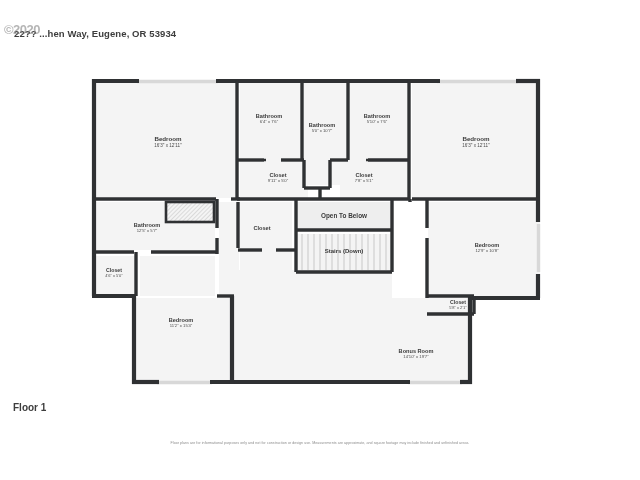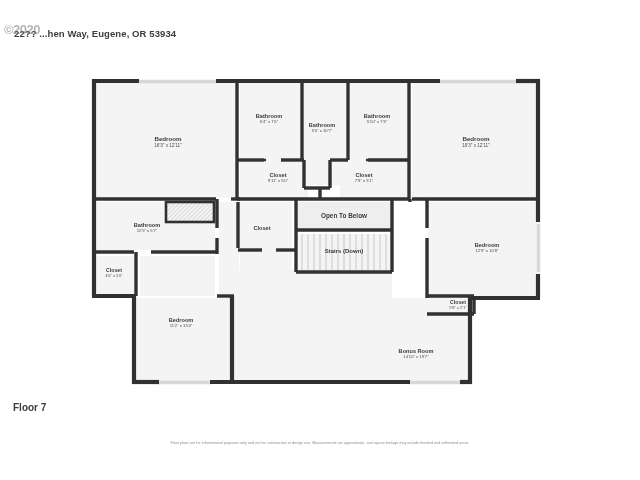--- a/index.html
+++ b/index.html
@@ -331,16 +331,16 @@
       <span class="rn">Bedroom</span>
       <span class="rd">11'2" x 15'4"</span>
     </div>
 
     <div class="room-label sz-md" style="left:416px; top:354px;">
       <span class="rn">Bonus Room</span>
       <span class="rd">14'10" x 19'7"</span>
     </div>
   </div>
 
-  <div id="floor-label">Floor 7</div>
+  <div id="floor-label">Floor 1</div>
   <div id="disclaimer">Floor plans are for informational purposes only and not for construction or design use. Measurements are approximate, and square footage may include finished and unfinished areas.</div>
 
 </div>
 
 </body></html>

